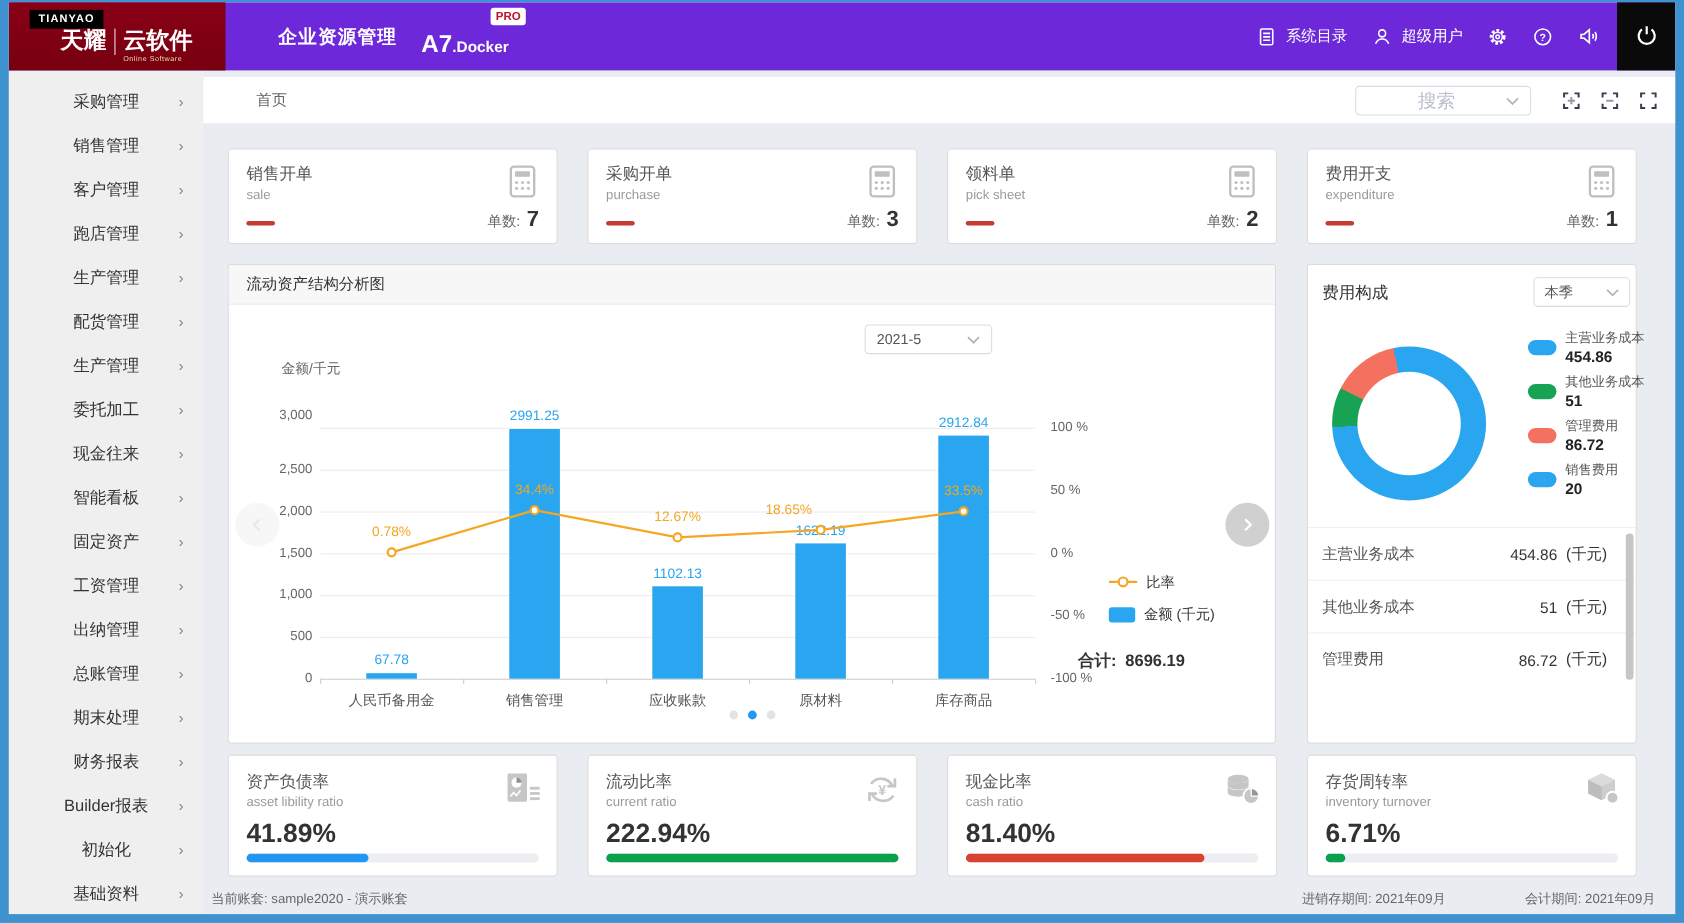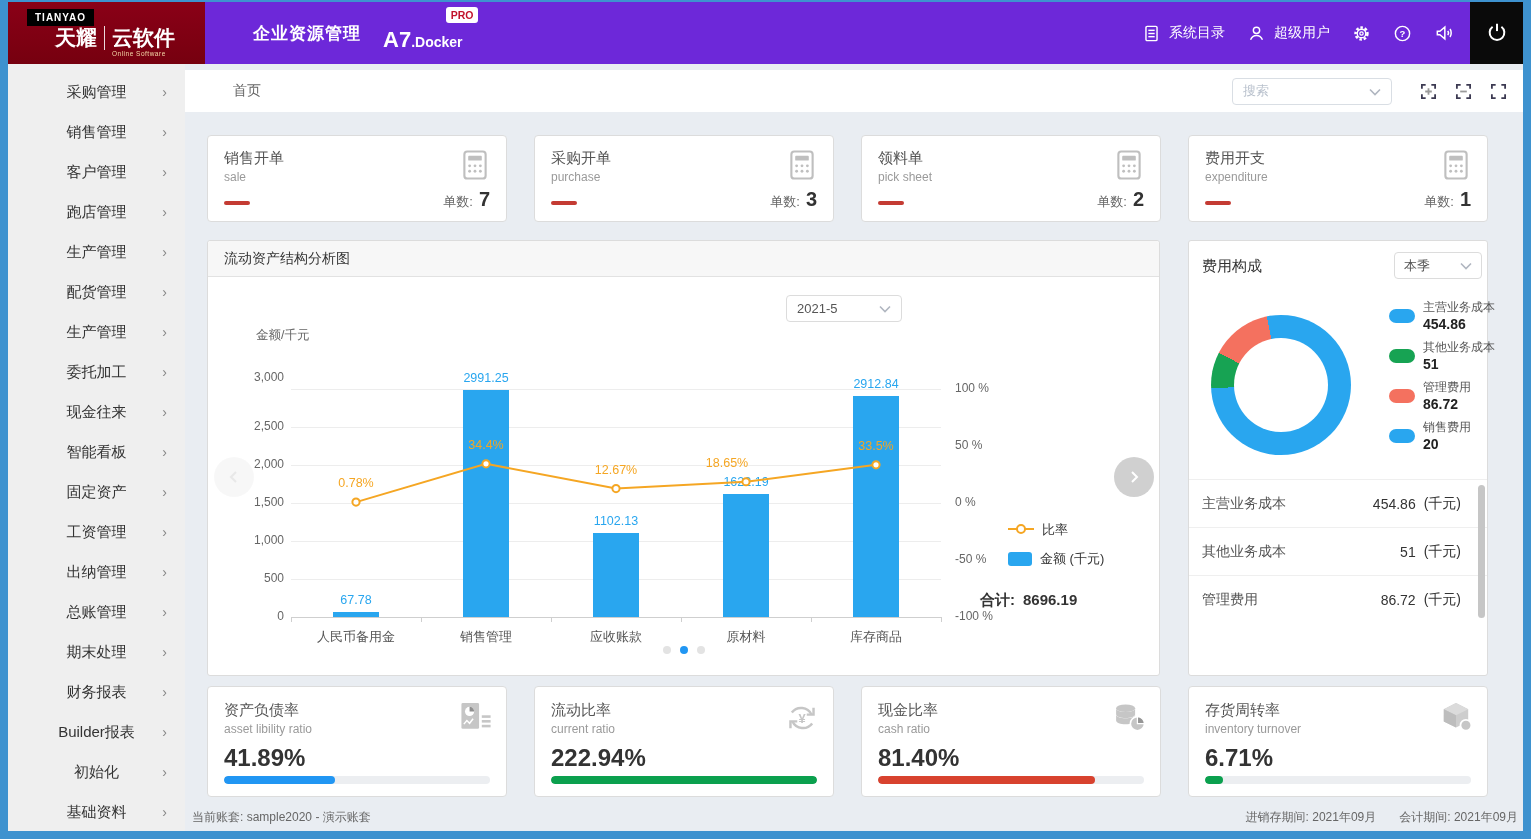--- a/index.html
+++ b/index.html
@@ -30,21 +30,21 @@
   
   .content { display:flex; height:767px; }
   .sidebar { width:177px; flex:none; background:#EFEFEF; padding-top:8px; }
   .side-item { position:relative; height:40px; display:flex; align-items:center; justify-content:center; font-size:15px; color:#333; cursor:pointer; }
   .side-item .chev { position:absolute; right:18px; color:#888; font-size:14px; }
   .main { flex:1; position:relative; }
 
   .tabbar { margin-top:6px; height:42px; background:#fff; display:flex; align-items:center; }
   .tab { margin-left:48px; font-size:14px; color:#666; cursor:pointer; }
   .tab-right { margin-left:auto; display:flex; align-items:center; gap:18px; margin-right:16px; }
-  .search-select { width:160px; height:27px; border:1px solid #D9DEE4; border-radius:4px; display:flex; align-items:center; padding:0 10px; color:#B8C0CC; font-size:13px; cursor:text; margin-right:10px; }
+  .search-select { width:160px; height:27px; border:1px solid #D9DEE4; border-radius:4px; display:flex; align-items:center; padding:0 10px; color:#B8C0CC; font-size:17px; cursor:text; margin-right:10px;text-align:center; }
   .search-select .sp { flex:1; }
   .frame-icon { display:inline-flex; cursor:pointer; }
 
   .dash { padding:23px 35px 0 22px; }
   .stat-row { display:grid; grid-template-columns:repeat(4,300px); gap:27px; }
   .stat-card { position:relative; height:87px; background:#fff; border:1px solid #DCDCDC; border-radius:4px; padding:13px 16px; cursor:pointer; }
   .sc-title { font-size:15px; color:#555; }
   .sc-sub { font-size:12px; color:#9A9A9A; margin-top:2px; }
   .sc-icon { position:absolute; right:14px; top:12px; }
   .sc-dash { position:absolute; left:16px; bottom:16px; width:26px; height:4px; border-radius:2px; background:#C43B33; }
@@ -104,21 +104,21 @@
   .ratio-row { display:grid; grid-template-columns:repeat(4,300px); gap:27px; margin-top:10px; }
   .ratio-card { position:relative; height:111px; background:#fff; border:1px solid #DCDCDC; border-radius:4px; padding:14px 16px; }
   .rc-title { font-size:15px; color:#555; }
   .rc-sub { font-size:12px; color:#9A9A9A; margin-top:2px; }
   .rc-icon { position:absolute; right:12px; top:12px; }
   .rc-value { font-size:24px; font-weight:bold; color:#333; margin-top:8px; }
   .rc-bar { position:absolute; left:16px; right:16px; bottom:12px; height:8px; border-radius:4px; background:#ECEEF1; overflow:hidden; }
   .rc-fill { height:100%; border-radius:4px; }
 
   .footer { display:flex; justify-content:space-between; align-items:center; margin:12px -31px 0 -15px; font-size:12px; color:#666; }
-  .f-right { display:flex; gap:23px; margin-right:1px; }
+  .f-right { display:flex; gap:72px; margin-right:14px; }
 </style>
 </head>
 <body>
 
 <div class="window">
 
   <header class="topbar">
     <div class="logo-block">
       <div class="logo-badge">TIANYAO</div>
       <div class="brand-row">
@@ -444,21 +444,21 @@
                     <polyline points="65,113.1108 195,74.78399999999999 325,99.55619999999999 454.99999999999994,92.73899999999998 585,75.81" fill="none" stroke="#F5A623" stroke-width="2"></polyline>
                     <circle cx="65" cy="113.1108" r="3.6" fill="#fff" stroke="#F5A623" stroke-width="2"></circle>
                     <circle cx="195" cy="74.78399999999999" r="3.6" fill="#fff" stroke="#F5A623" stroke-width="2"></circle>
                     <circle cx="325" cy="99.55619999999999" r="3.6" fill="#fff" stroke="#F5A623" stroke-width="2"></circle>
                     <circle cx="454.99999999999994" cy="92.73899999999998" r="3.6" fill="#fff" stroke="#F5A623" stroke-width="2"></circle>
                     <circle cx="585" cy="75.81" r="3.6" fill="#fff" stroke="#F5A623" stroke-width="2"></circle>
                   </svg>
                   <div class="pval" style="left: 103px; top: 199.111px;">0.78%</div>
                   <div class="pval" style="left: 233px; top: 160.784px;">34.4%</div>
                   <div class="pval" style="left: 363px; top: 185.556px;">12.67%</div>
-                  <div class="pval" style="left: 474px; top: 178.739px;">18.65%</div>
+                  <div class="pval" style="left: 464px; top: 178.739px;">18.65%</div>
                   <div class="pval" style="left: 623px; top: 161.81px;">33.5%</div>
                 </div>
               <div class="clegend" id="combo-legend">
                   <div class="li">
                     <span><svg width="26" height="12" viewBox="0 0 26 12">
                         <line x1="0" y1="6" x2="26" y2="6" stroke="#F5A623" stroke-width="2"></line>
                         <circle cx="13" cy="6" r="4" fill="#fff" stroke="#F5A623" stroke-width="2"></circle>
                       </svg></span>
                     <span>比率</span>
                   </div>

